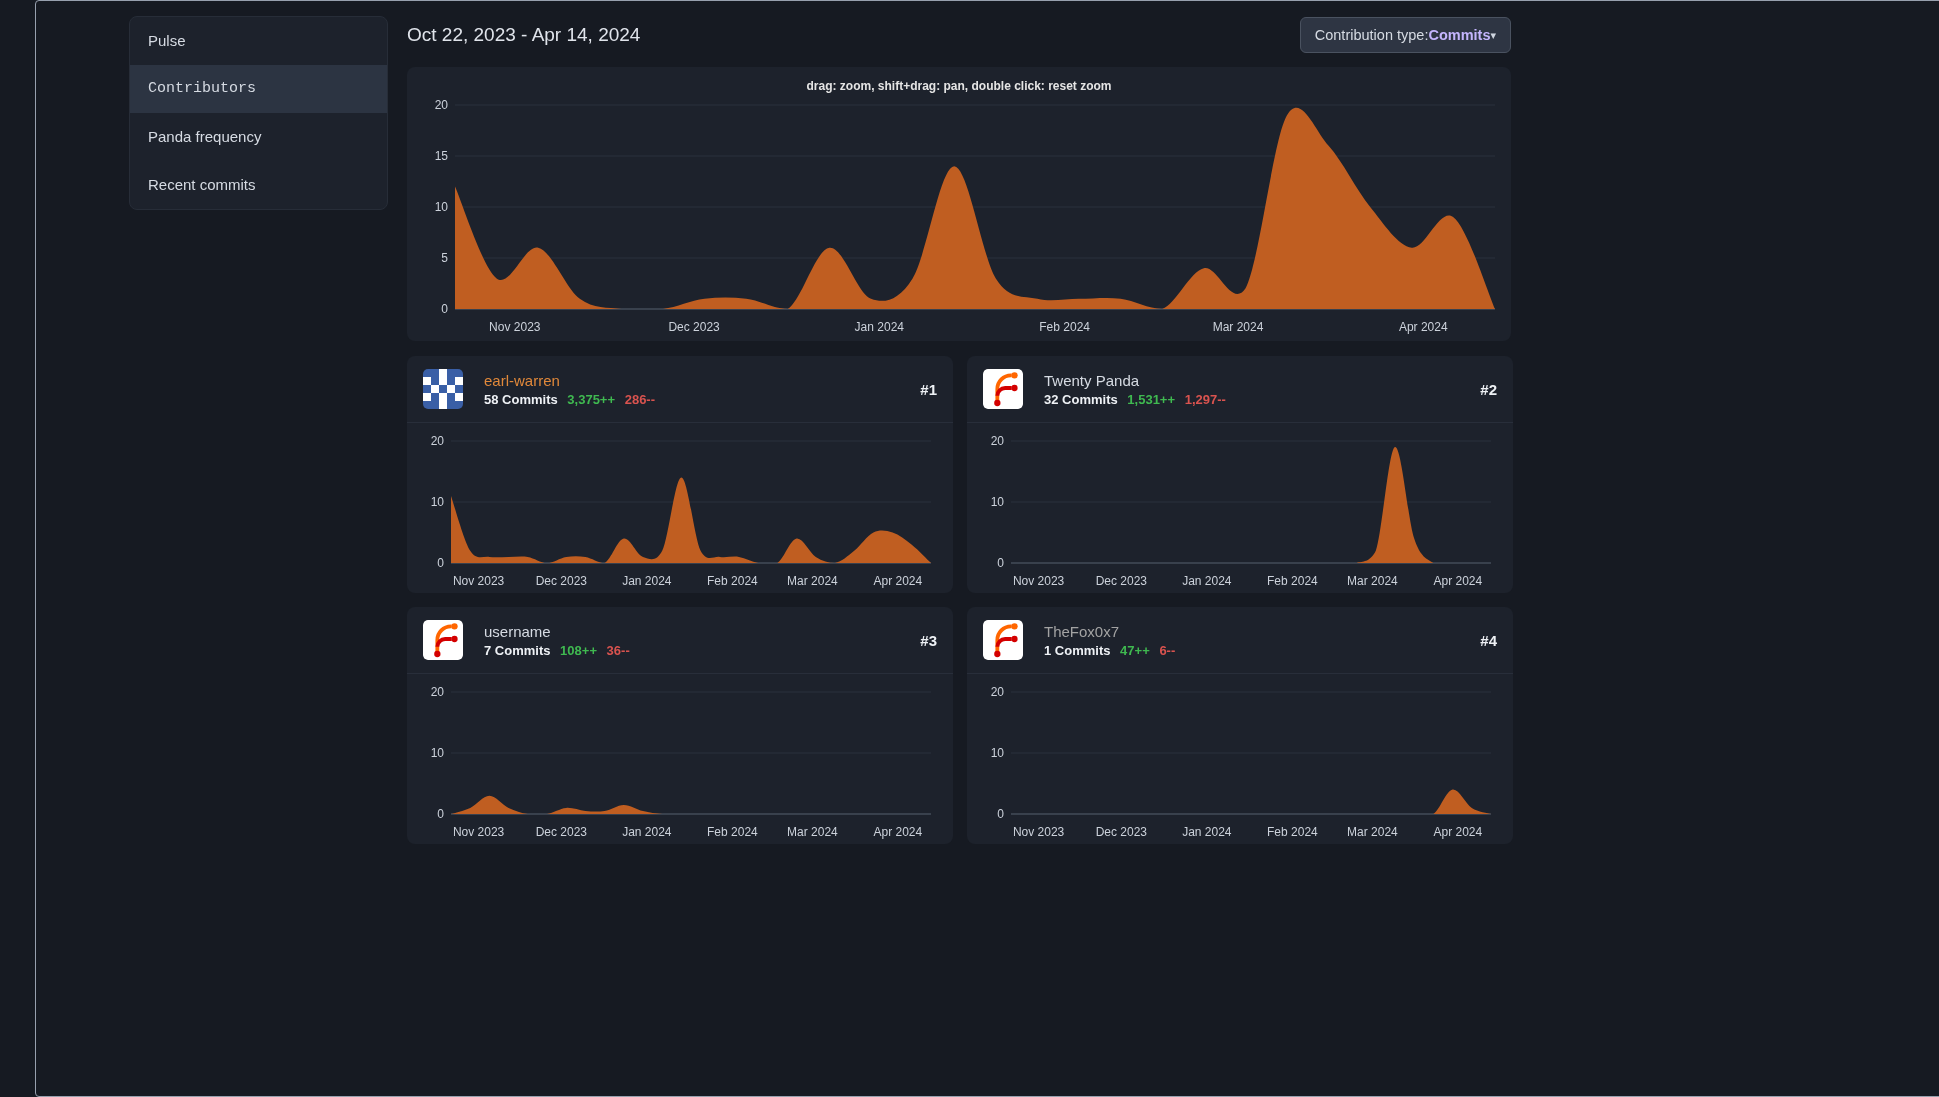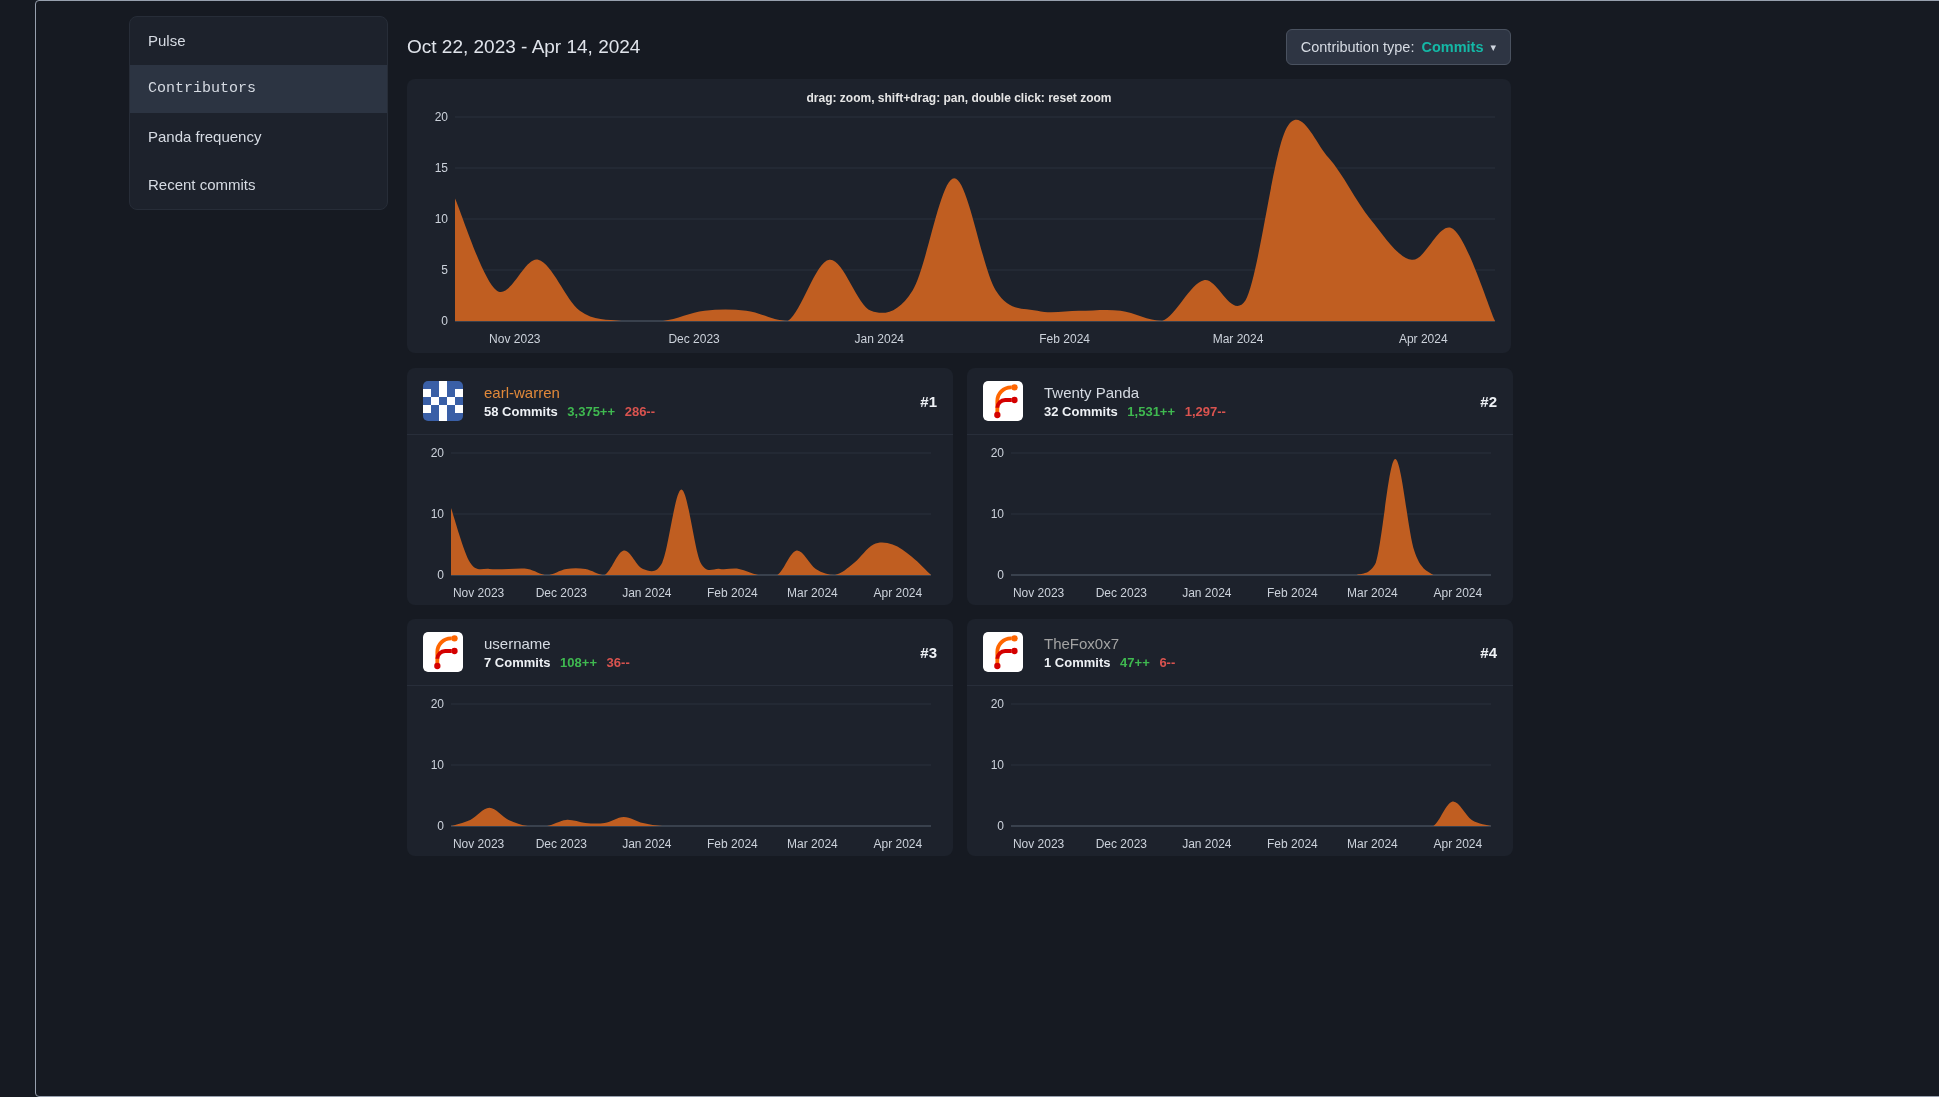--- a/index.html
+++ b/index.html
@@ -33,40 +33,40 @@
   .sidebar-item{
     height:48px;line-height:48px;
     padding:0 18px;
     font-size:15px;color:#d6dbe3;
     cursor:pointer;
     white-space:nowrap;
   }
   .sidebar-item.active{background:#2c3442;font-family:Liberation Mono, monospace;}
   
   .main{
-    position:absolute;left:371px;top:16px;width:1104px;
+    position:absolute;left:371px;top:4px;width:1104px;
   }
   .header-row{
     display:flex;justify-content:space-between;align-items:center;
     margin:12px 0 14px;
   }
   .date-range{
     font-size:19px;color:#e0e4eb;font-weight:400;
   }
   .contrib-btn{
-    display:flex;align-items:center;gap:7px;
+    display:flex;align-items:center;gap:0;
     background:#2e3543;
     border:1px solid #4a5260;
     border-radius:6px;
     padding:9px 14px;
     color:#d6dbe3;font-size:14.5px;
     font-family:"Liberation Sans", sans-serif;
     cursor:pointer;
   }
-  .contrib-btn b{color:#14b8a6;}
+  .contrib-btn b{color:#c4b5fd;}
   .caret{font-size:11px;color:#cfd5df;line-height:1;}
   
   .panel{
     background:#1d222c;
     border-radius:8px;
     padding:12px 8px 4px;
   }
   .chart-hint{
     text-align:center;
     font-size:12px;font-weight:bold;color:#e5e5e5;

